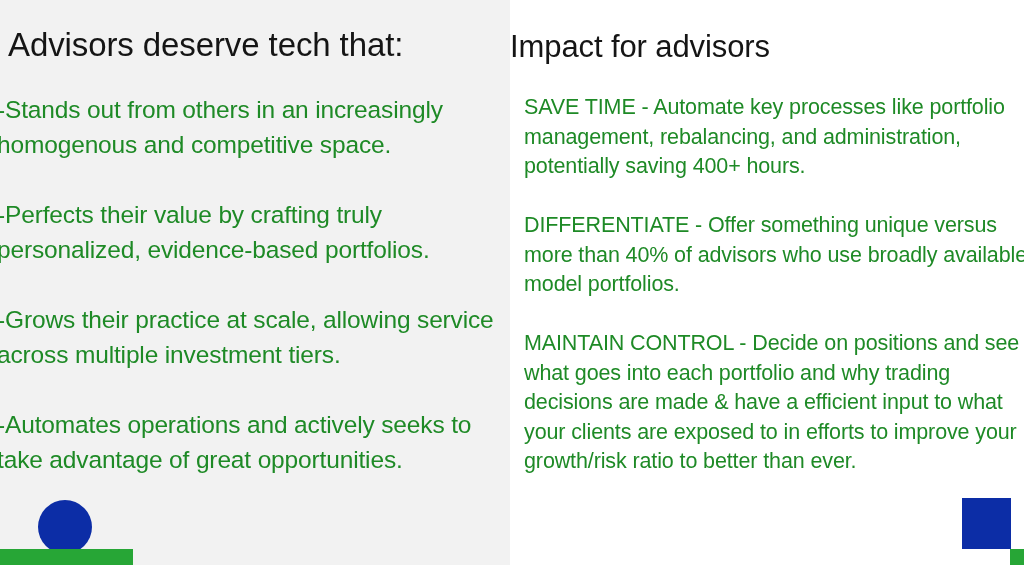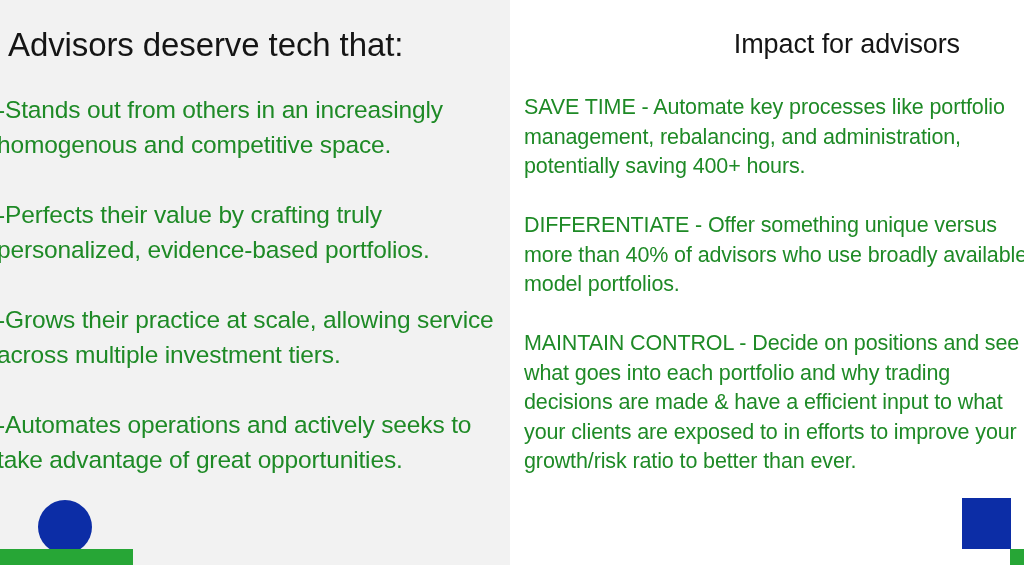--- a/index.html
+++ b/index.html
@@ -65,24 +65,24 @@
     width: 514px;
     height: 565px;
     background: #ffffff;
     overflow: hidden;
   }
   .right-heading {
     position: absolute;
     left: 0;
     top: 28px;
     width: 514px;
-    text-align: right;
+    text-align: left;
     padding-right: 64px;
     box-sizing: border-box;
-    font-size: 27px;
+    font-size: 31px;
     line-height: 1.2;
     color: #151515;
     font-weight: 400;
     letter-spacing: -0.1px;
   }
   .right-body {
     position: absolute;
     left: 14px;
     top: 93px;
     width: 505px;

